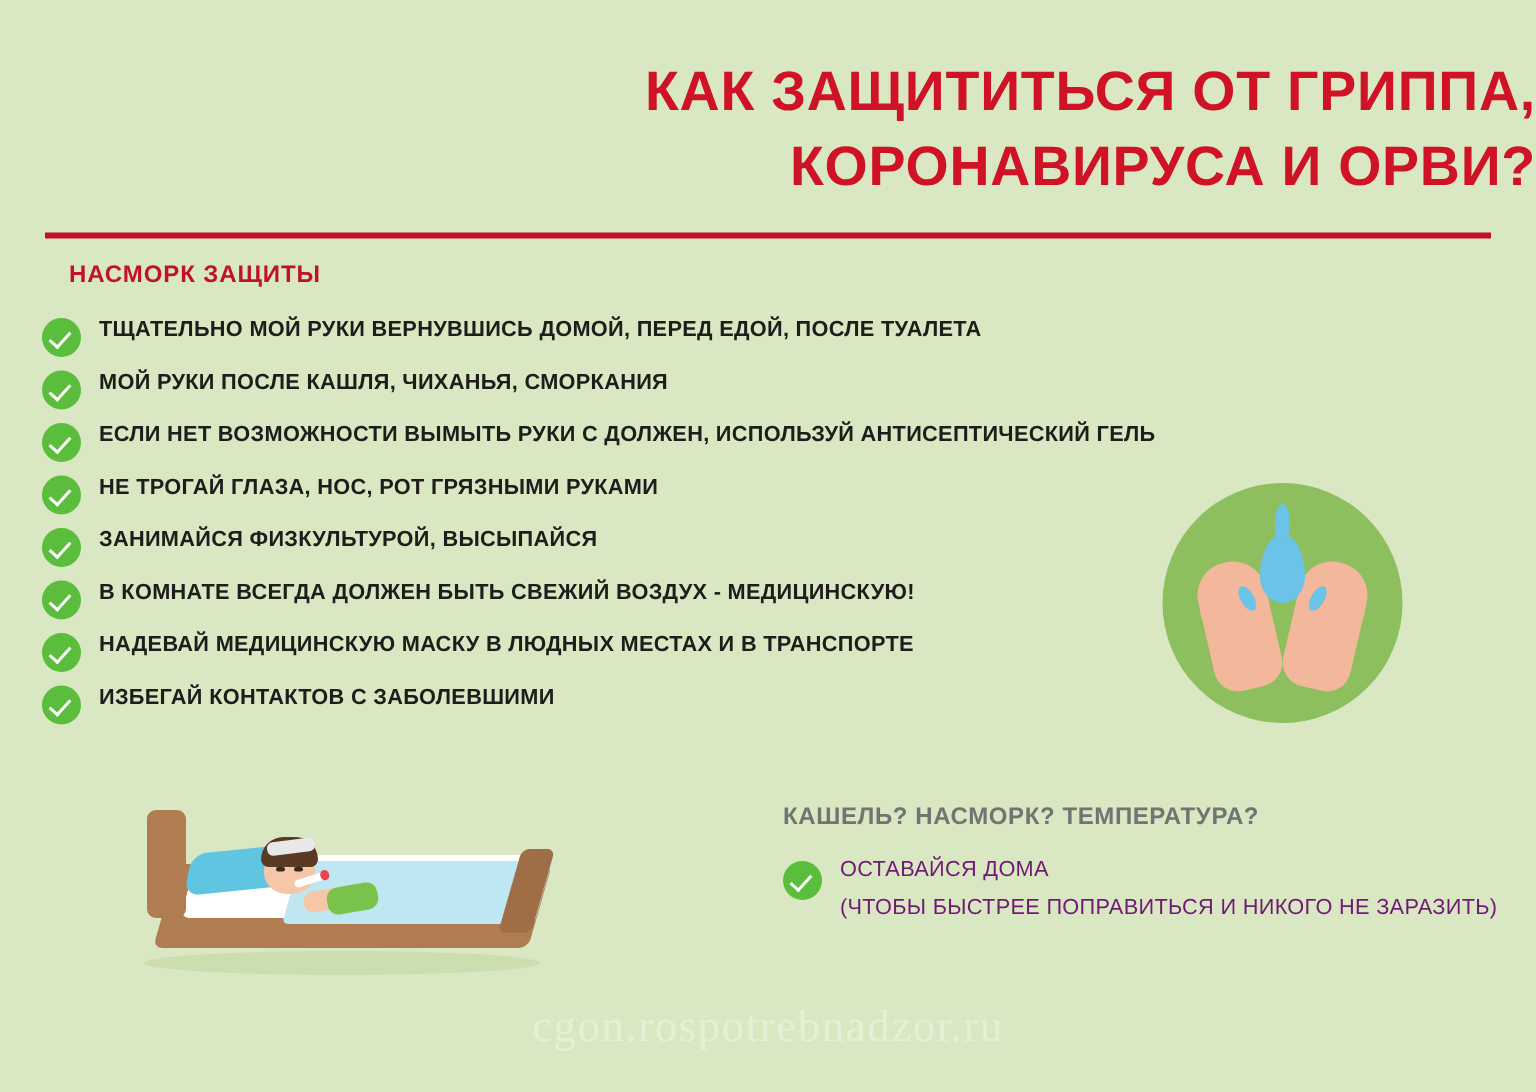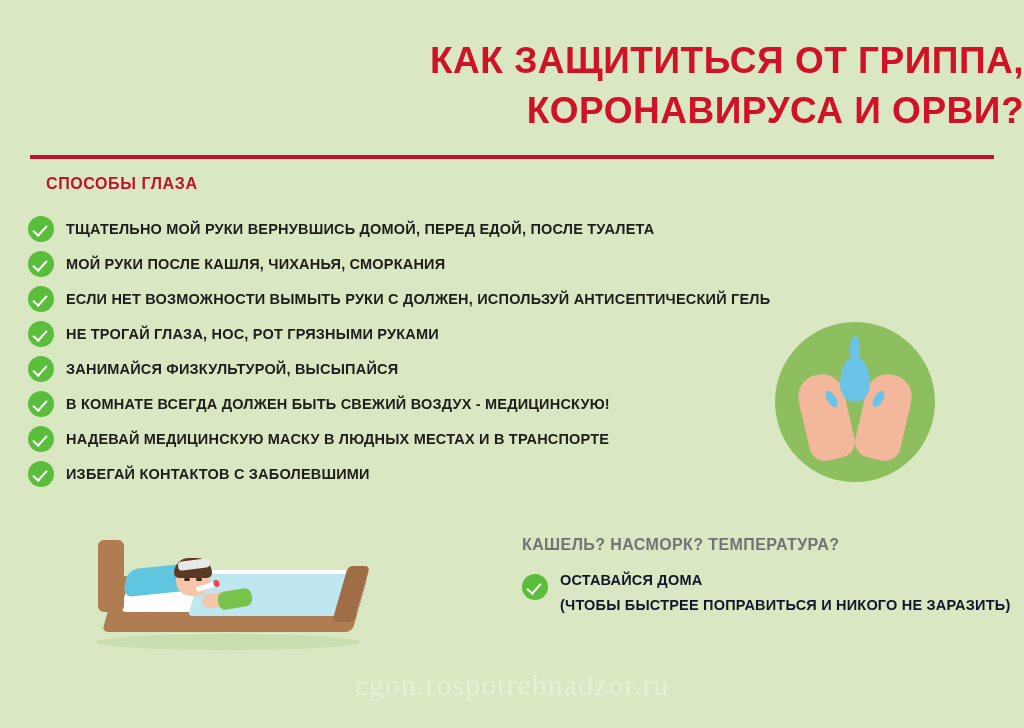--- a/index.html
+++ b/index.html
@@ -60,21 +60,20 @@
 
   
   .checklist {
     position: absolute;
     top: 212px;
     left: 28px;
     width: 760px;
   }
   .check-row {
     display: flex;
-    align-items: center;
     height: 34px;
     margin-bottom: 1px;
   }
   .check-badge {
     flex: 0 0 auto;
     width: 26px;
     height: 26px;
     border-radius: 50%;
     background: #5bbd3c;
     position: relative;
@@ -341,23 +340,23 @@
   }
   .bottom-row .check-badge {
     margin-top: 2px;
   }
   .bottom-lines {
     display: flex;
     flex-direction: column;
     gap: 9px;
   }
   .bottom-lines div {
-    color: #0f172a;
+    color: #701a75;
     font-size: 14.5px;
-    font-weight: bold;
+    font-weight: normal;
     letter-spacing: 0.2px;
     white-space: nowrap;
   }
 
   
   .watermark {
     position: absolute;
     left: 0;
     top: 668px;
     width: 1024px;
@@ -373,21 +372,21 @@
 
 <div class="poster">
 
   <div class="title-block">
     <div class="title-line">КАК ЗАЩИТИТЬСЯ ОТ ГРИППА,</div>
     <div class="title-line">КОРОНАВИРУСА И ОРВИ?</div>
   </div>
 
   <div class="rule"></div>
 
-  <div class="section-heading">СПОСОБЫ ГЛАЗА</div>
+  <div class="section-heading">НАСМОРК ЗАЩИТЫ</div>
 
   <div class="checklist">
     <div class="check-row">
       <span class="check-badge"></span>
       <span class="check-text">ТЩАТЕЛЬНО МОЙ РУКИ ВЕРНУВШИСЬ ДОМОЙ, ПЕРЕД ЕДОЙ, ПОСЛЕ ТУАЛЕТА</span>
     </div>
     <div class="check-row">
       <span class="check-badge"></span>
       <span class="check-text">МОЙ РУКИ ПОСЛЕ КАШЛЯ, ЧИХАНЬЯ, СМОРКАНИЯ</span>
     </div>

